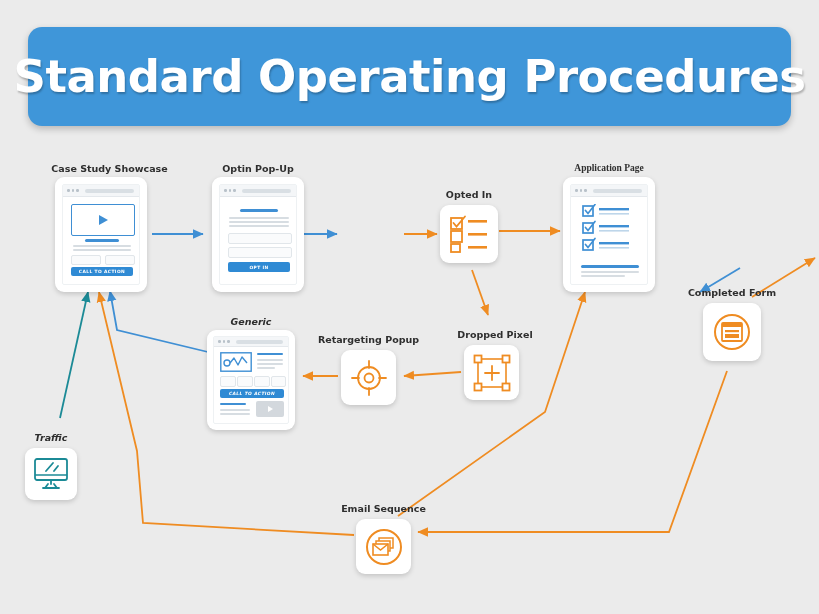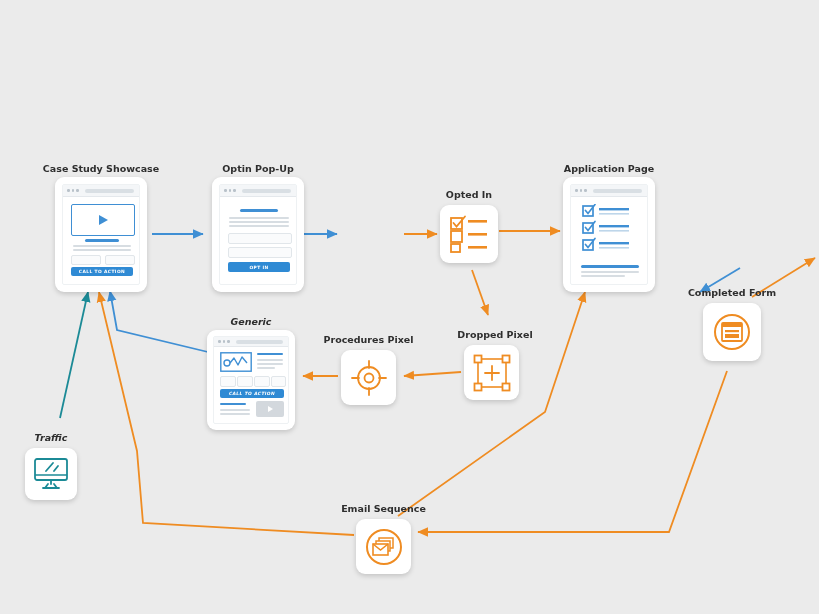--- a/index.html
+++ b/index.html
@@ -72,20 +72,23 @@
   .graybox{position:absolute;background:#d3d8dd;border-radius:2px;
     display:flex;align-items:center;justify-content:center;}
   .playsm{width:0;height:0;border-left:5px solid #ffffff;
     border-top:3px solid transparent;border-bottom:3px solid transparent;}
 </style>
 </head>
 <body>
 
 <div id="stage">
 
+  <div class="banner">
+    <div class="banner-title">Standard Operating Procedures</div>
+  </div>
 
   <svg id="links" viewBox="0 0 819 614">
     <defs>
       <marker id="ab" markerWidth="7" markerHeight="7" refX="5.6" refY="3" orient="auto">
         <path d="M0,0.4 L6,3 L0,5.6 z" fill="#3f8fd4"></path>
       </marker>
       <marker id="ao" markerWidth="7" markerHeight="7" refX="5.6" refY="3" orient="auto">
         <path d="M0,0.4 L6,3 L0,5.6 z" fill="#ef8c22"></path>
       </marker>
       <marker id="at" markerWidth="7" markerHeight="7" refX="5.6" refY="3" orient="auto">
@@ -115,21 +118,21 @@
 
     <path d="M398,516 L545,412 L585,292" stroke="#ef8c22" stroke-width="1.8" fill="none" marker-end="url(#ao)"></path>
 
     <path d="M740,268 L700,292" stroke="#3f8fd4" stroke-width="1.8" fill="none" marker-end="url(#ab)"></path>
 
     <path d="M727,371 L669,532 L418,532" stroke="#ef8c22" stroke-width="1.8" fill="none" marker-end="url(#ao)"></path>
 
     <path d="M752,297 L815,258" stroke="#ef8c22" stroke-width="1.8" fill="none" marker-end="url(#ao)"></path>
   </svg>
 
-  <div class="node" style="left:55px;top:177px;width:92px;height:117px;">
+  <div class="node" style="left:55px;top:177px;width:92px;height:117px;padding-left:17px;">
     <div class="node-label" style="top:-14px;">Case Study Showcase</div>
     <div class="card" style="width:92px;height:115px;padding:7px;">
       <div class="mock" style="left:7px;top:7px;width:78px;height:101px;border:1px solid #eef1f3;border-radius:2px;">
         <div class="mockbar">
           <span class="dot"></span>
           <span class="dot"></span>
           <span class="dot"></span>
           <span class="urlbar"></span>
         </div>
         <div class="vidbox" style="left:8px;top:19px;width:62px;height:30px;">
@@ -176,21 +179,21 @@
         <rect x="20" y="5" width="19" height="2.6" fill="#ef8c22"></rect>
         <rect x="3" y="16" width="11" height="11" fill="none" stroke="#ef8c22" stroke-width="1.8"></rect>
         <rect x="20" y="18" width="19" height="2.6" fill="#ef8c22"></rect>
         <rect x="3" y="29" width="9" height="8" fill="none" stroke="#ef8c22" stroke-width="1.8"></rect>
         <rect x="20" y="31" width="19" height="2.6" fill="#ef8c22"></rect>
       </svg>
     </div>
   </div>
 
   <div class="node" style="left:563px;top:177px;width:92px;height:115px;">
-    <div class="node-label" style="top:-14px;">Application Page</div>
+    <div class="node-label" style="top:-14px;font-family:Liberation Serif, serif;">Application Page</div>
     <div class="card" style="width:92px;height:115px;padding:7px;">
       <div class="mock" style="left:7px;top:7px;width:78px;height:101px;border:1px solid #eef1f3;border-radius:2px;">
         <div class="mockbar">
           <span class="dot"></span>
           <span class="dot"></span>
           <span class="dot"></span>
           <span class="urlbar"></span>
         </div>
         <svg style="position:absolute;left:11px;top:19px;" width="60" height="56" viewBox="0 0 60 56">
           <rect x="1" y="2" width="10" height="10" fill="none" stroke="#3f8fd4" stroke-width="1.7"></rect>
@@ -254,21 +257,21 @@
         <div class="line" style="left:6px;top:72px;width:30px;height:1.6px;"></div>
         <div class="line" style="left:6px;top:76px;width:30px;height:1.6px;"></div>
         <div class="graybox" style="left:42px;top:64px;width:28px;height:16px;">
           <div class="playsm"></div>
         </div>
       </div>
     </div>
   </div>
 
   <div class="node" style="left:341px;top:350px;width:55px;height:55px;">
-    <div class="node-label" style="top:-16px;">Procedures Pixel</div>
+    <div class="node-label" style="top:-16px;">Retargeting Popup</div>
     <div class="card icon-card" style="width:55px;height:55px;">
       <svg width="38" height="38" viewBox="0 0 38 38">
         <circle cx="19" cy="19" r="11" fill="none" stroke="#ef8c22" stroke-width="1.8"></circle>
         <circle cx="19" cy="19" r="4.5" fill="none" stroke="#ef8c22" stroke-width="1.8"></circle>
         <path d="M19,2 L19,9 M19,29 L19,36 M2,19 L9,19 M29,19 L36,19" stroke="#ef8c22" stroke-width="1.8" stroke-linecap="round"></path>
       </svg>
     </div>
   </div>
 
   <div class="node" style="left:464px;top:345px;width:62px;height:55px;">

